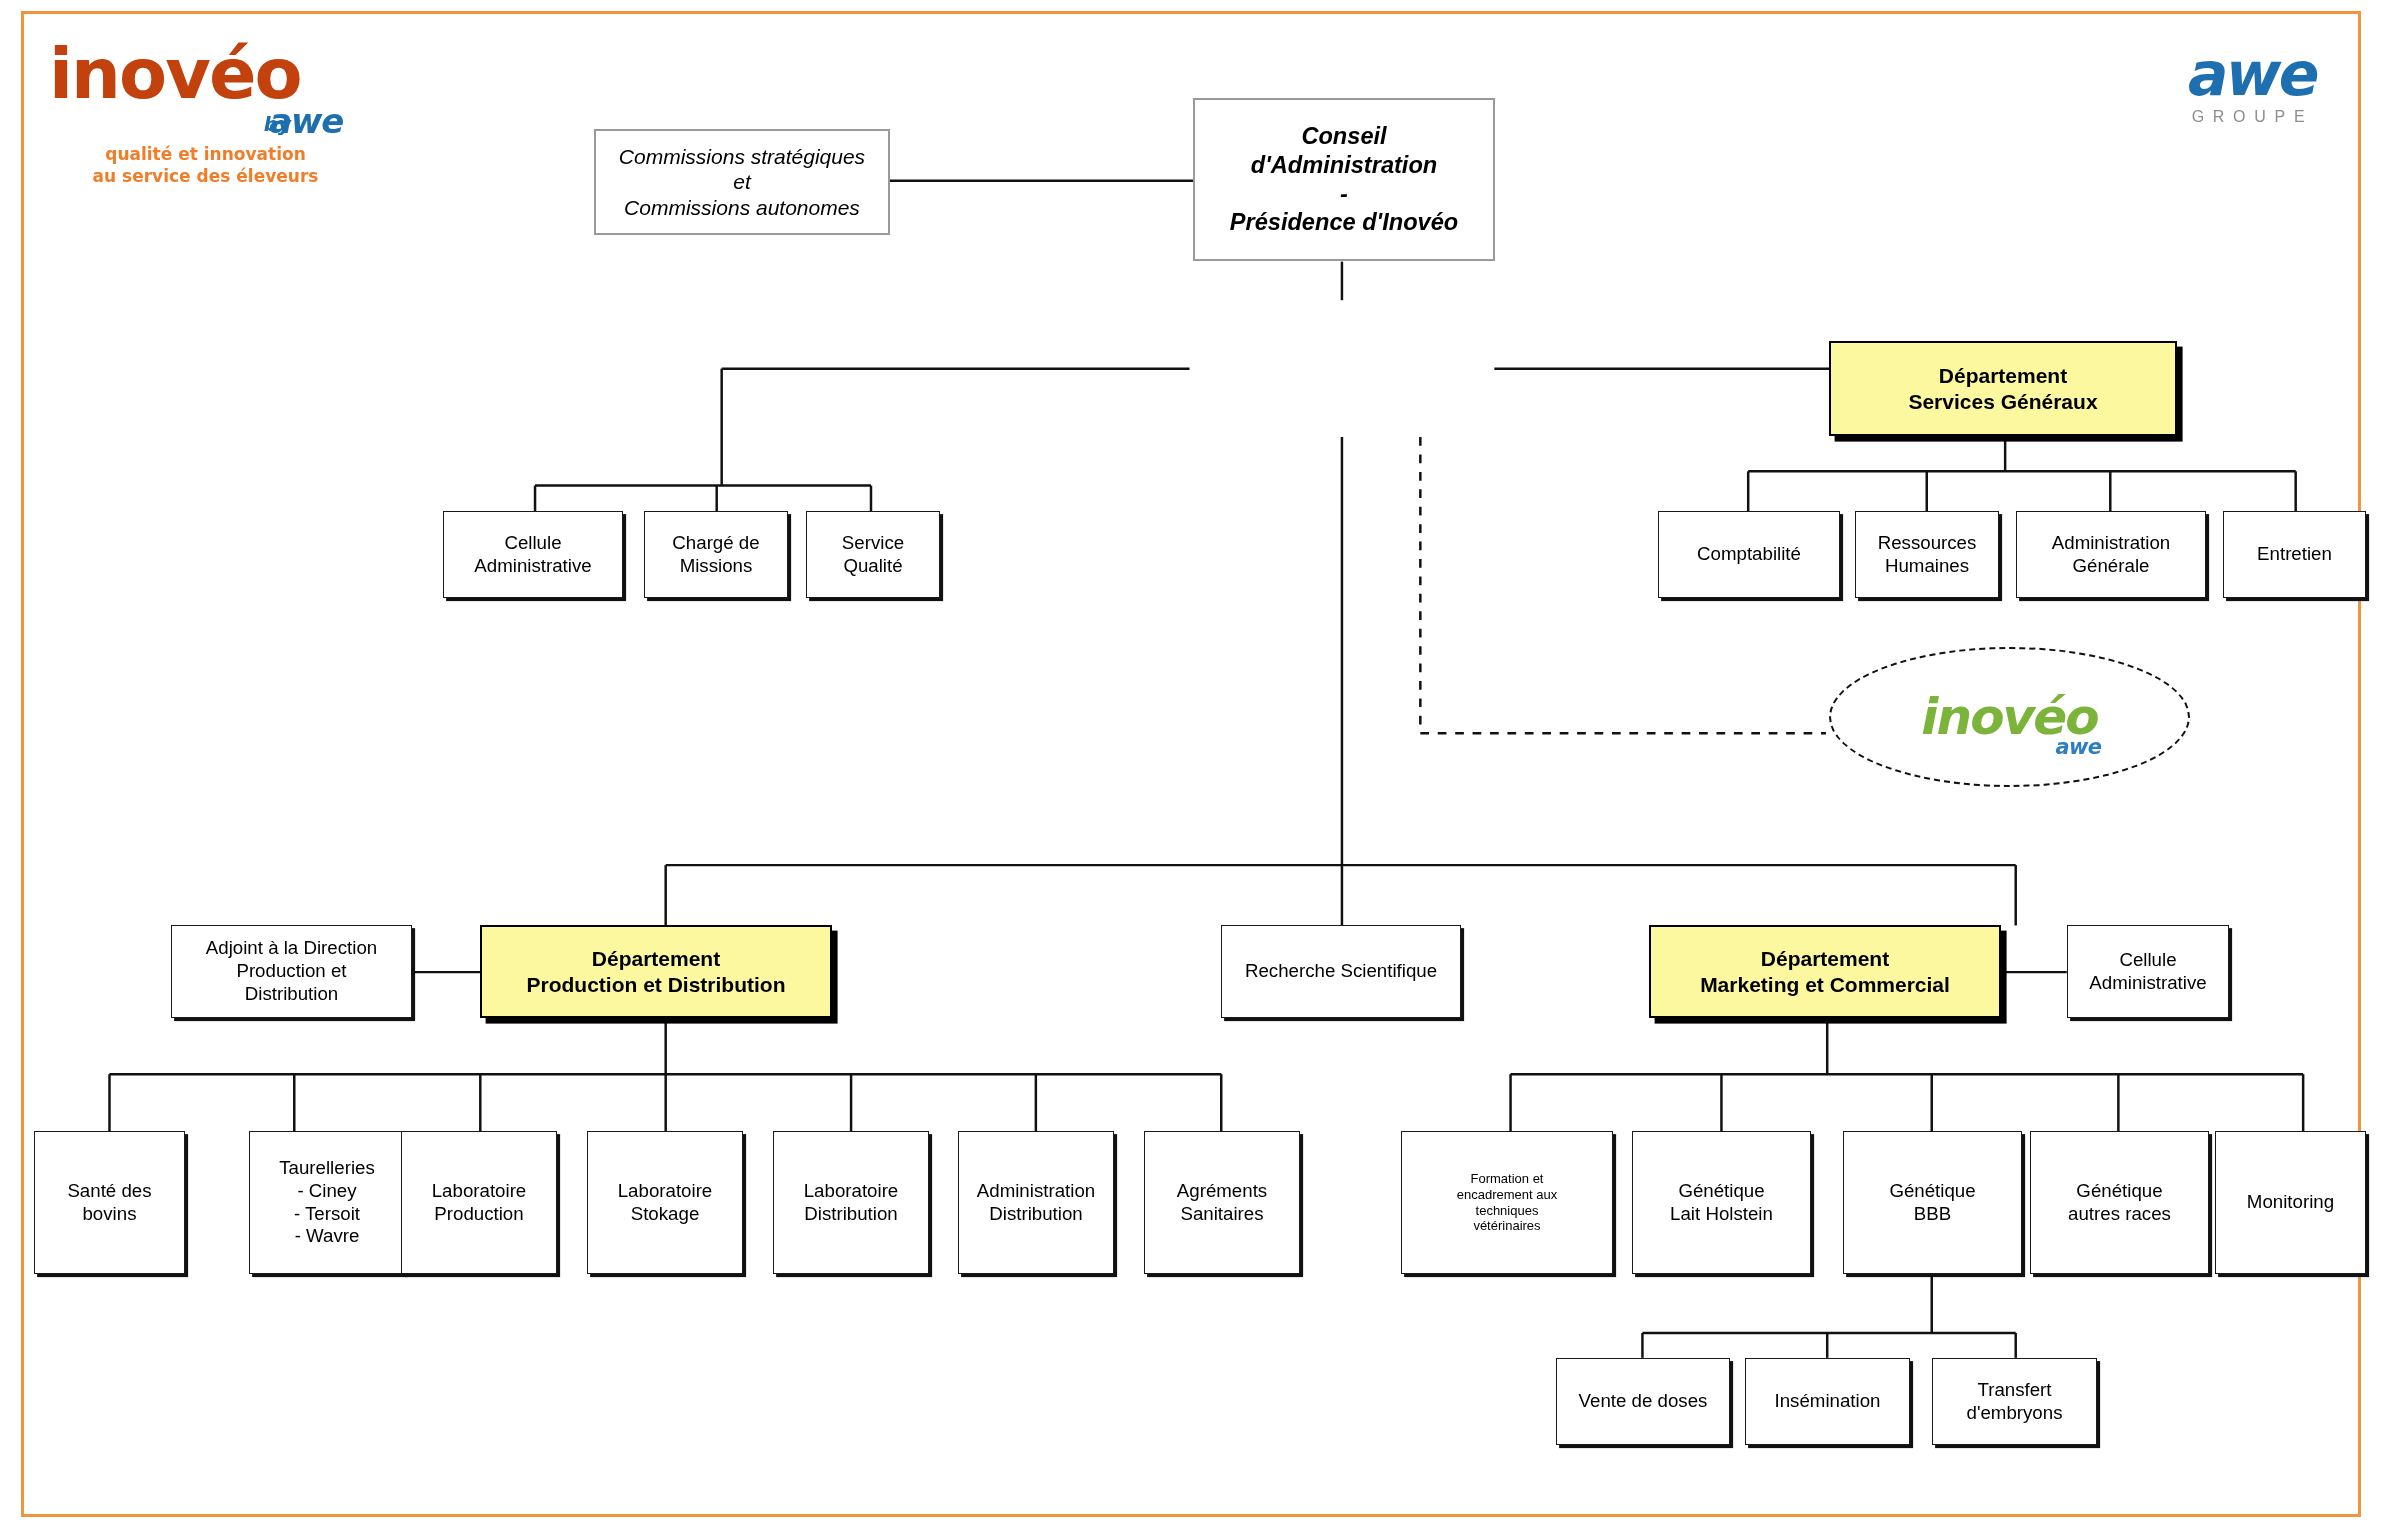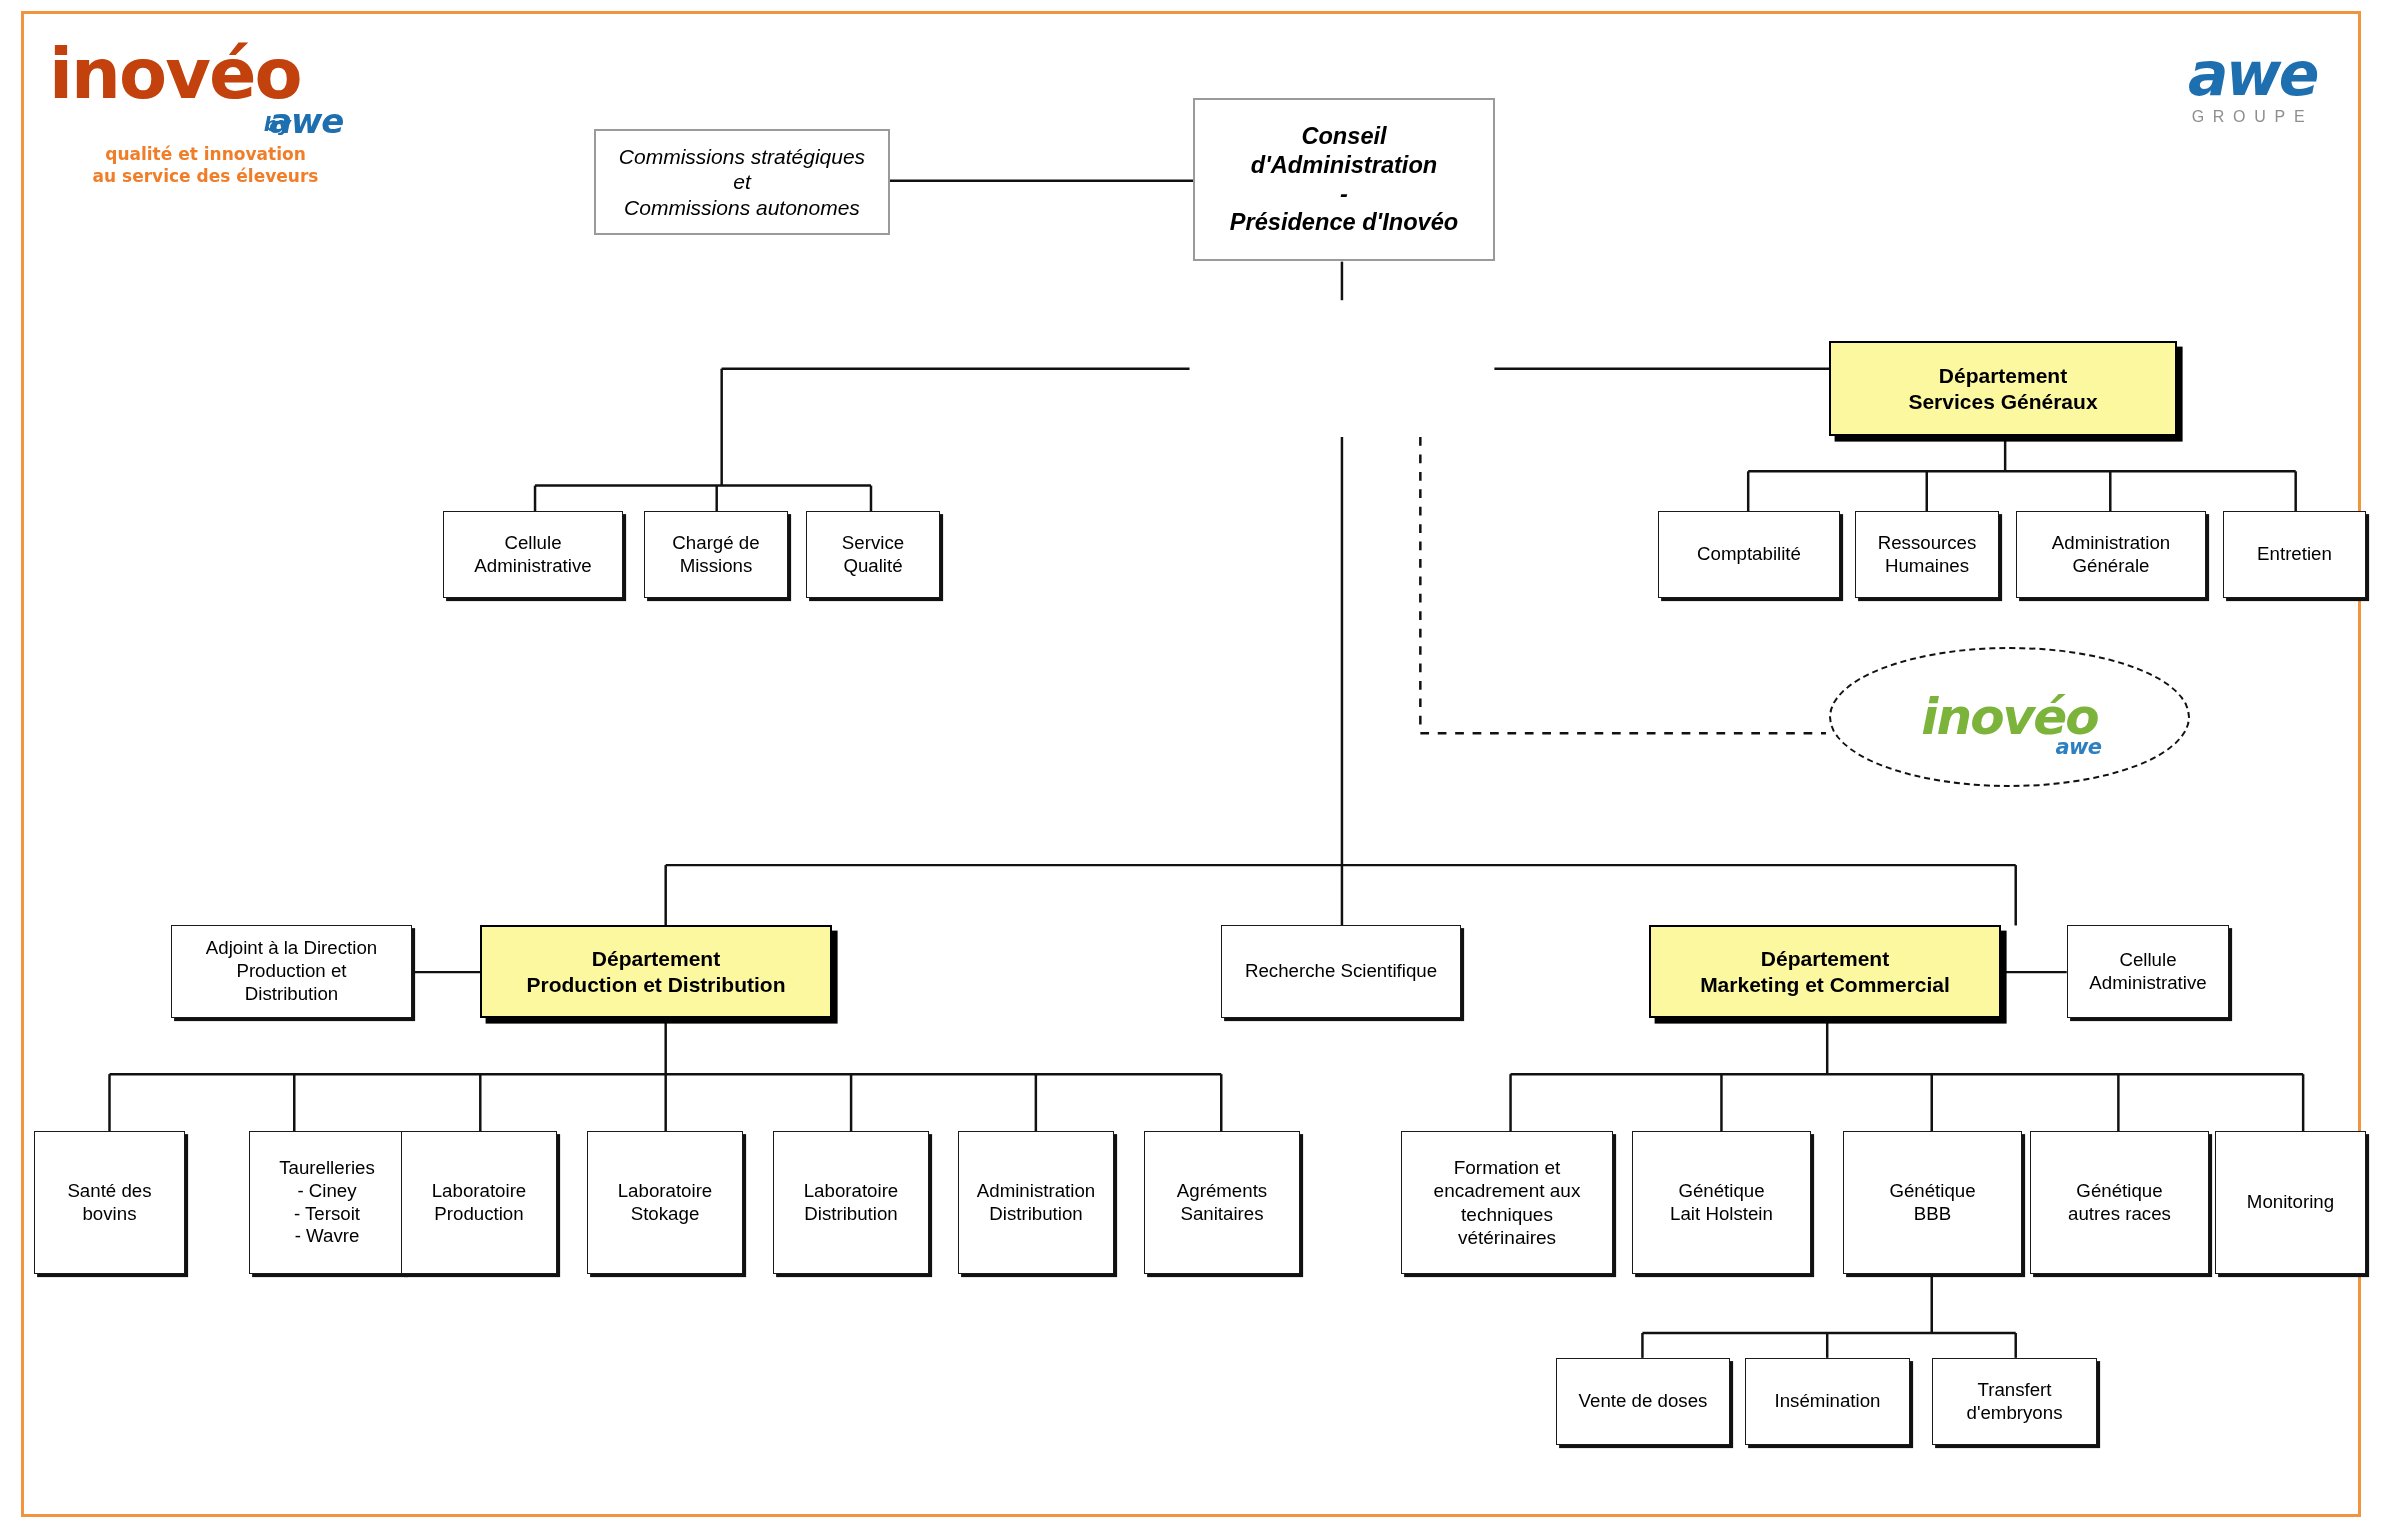--- a/index.html
+++ b/index.html
@@ -71,21 +71,21 @@
     font-weight: bold;
   }
 
   .italic { font-style: italic; }
   .bolditalic { font-style: italic; font-weight: bold; }
 
   
   .fs-big   { font-size: 23.6px; }
   .fs-mid   { font-size: 21px; }
   .fs-sm    { font-size: 18.7px; }
-  .fs-xs    { font-size: 19px; }
+  .fs-xs    { font-size: 13px; }
 
   
   #logo-inoveo {
     position: absolute;
     left: 49px;
     top: 39px;
     width: 299px;
     height: 187px;
   }
   .inoveo-word {

